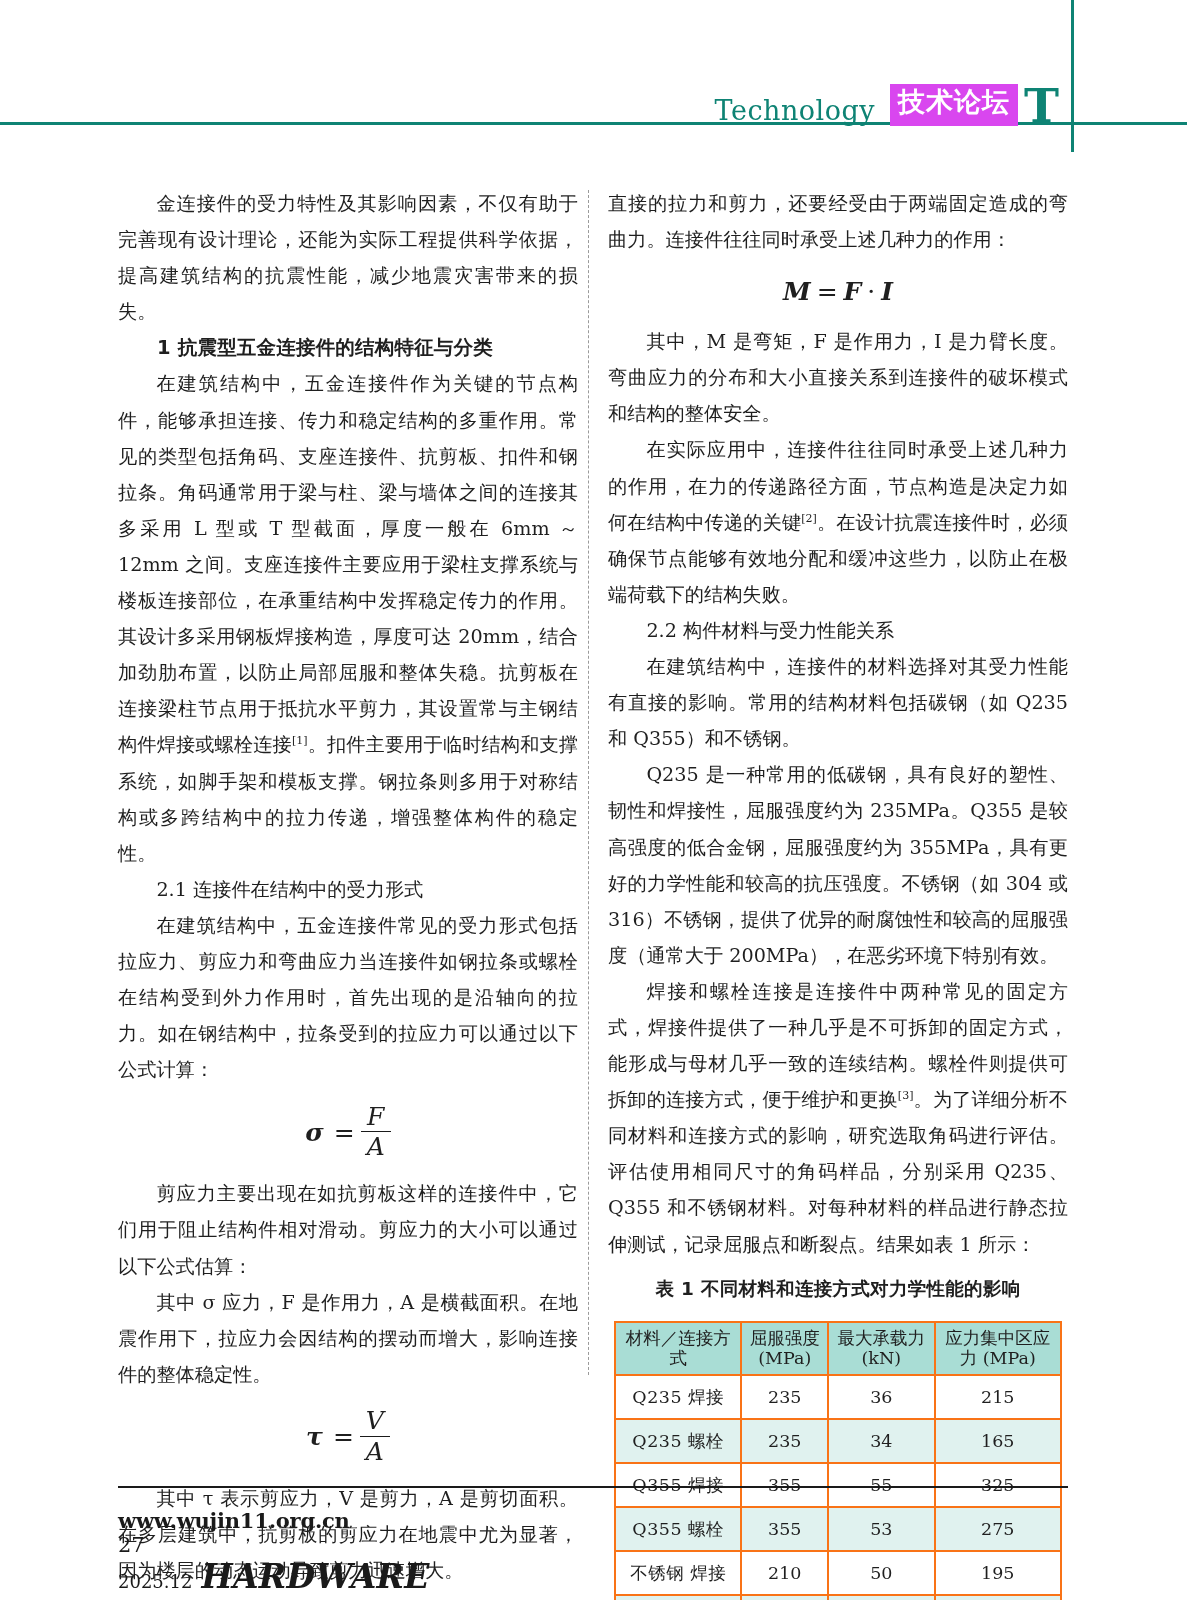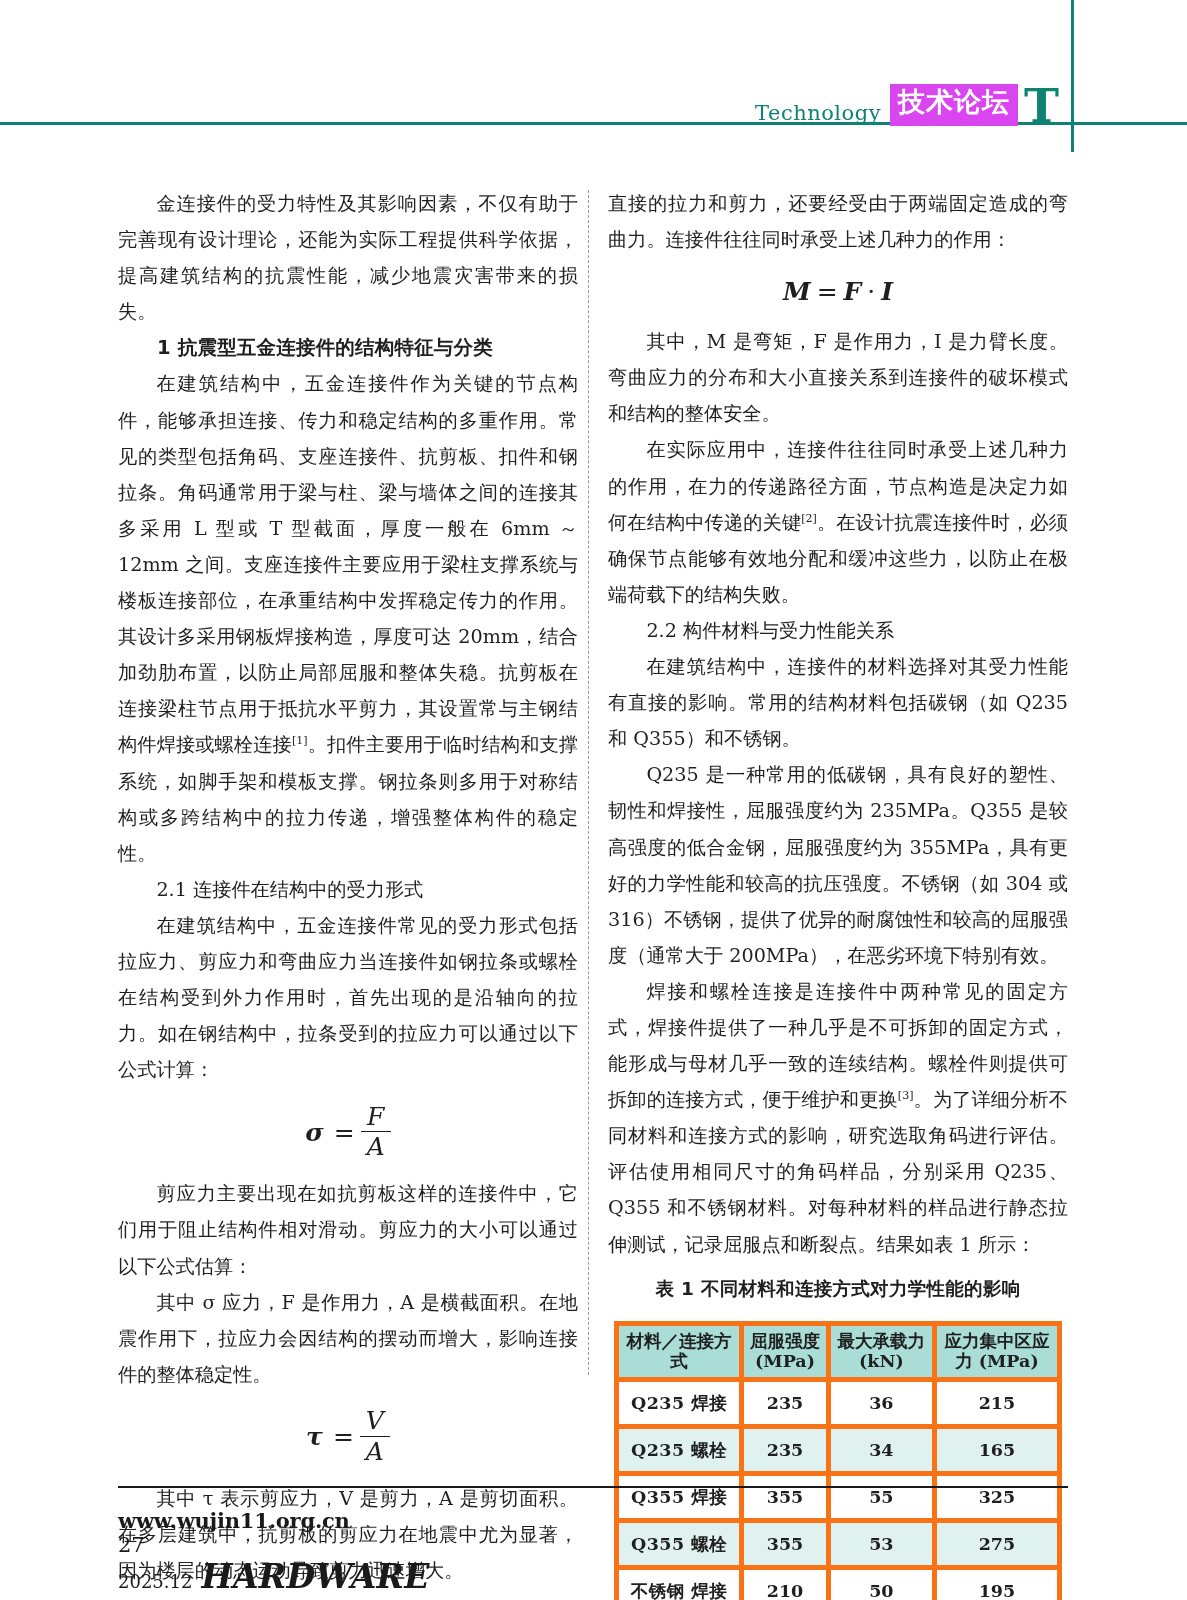--- a/index.html
+++ b/index.html
@@ -42,25 +42,25 @@
   .header-title-wrap {
     position: absolute;
     right: 120px;
     top: 78px;
     display: flex;
     align-items: flex-end;
     height: 48px;
   }
   .header-en {
     font-family: "DejaVu Serif", "Liberation Serif", serif;
-    font-size: 21px;
+    font-size: 27px;
     color: #0e8374;
     line-height: 1;
     letter-spacing: 0.5px;
-    padding-right: 9px;
+    padding-right: 15px;
     position: relative;
     top: -2px;
   }
   .header-cn {
     background: #d946ef;
     color: #ffffff;
     font-family: Liberation Mono, monospace;
     font-weight: bold;
     font-size: 27px;
     line-height: 1;
@@ -165,25 +165,25 @@
     line-height: 1.3;
     letter-spacing: 0.3px;
   }
   table.data {
     border-collapse: collapse;
     width: 448px;
     margin: 0 auto;
     font-size: 17.5px;
   }
   table.data th, table.data td {
-    border: 5px solid #f97316;
+    border: 2px solid #f97316;
     text-align: center;
     padding: 3px 2px;
     height: 28px;
-    font-weight: bold;
+    font-weight: normal;
   }
   table.data thead th {
     background: #a9ddd5;
     line-height: 1.18;
     padding: 5px 2px;
     font-size: 17.5px;
   }
   table.data tbody tr:nth-child(even) td { background: #e0f2ef; }
   table.data tbody tr:nth-child(odd) td  { background: #ffffff; }
   table.data td.matcell { letter-spacing: 0.5px; }

